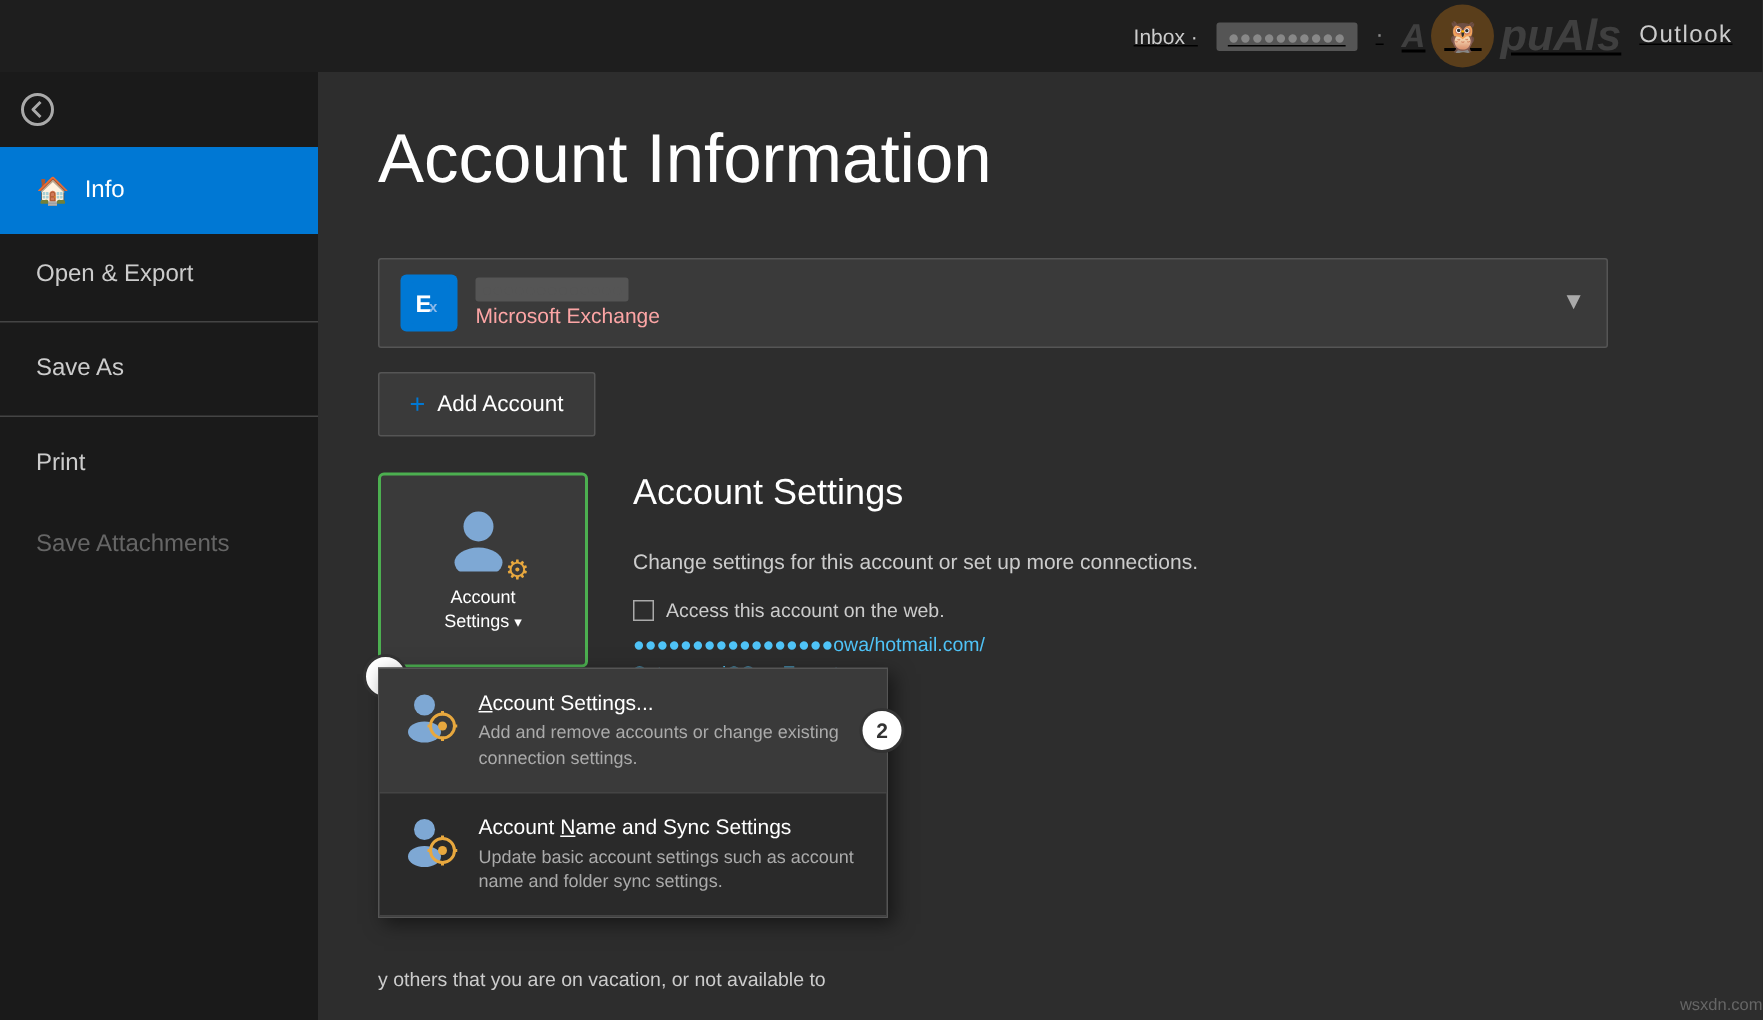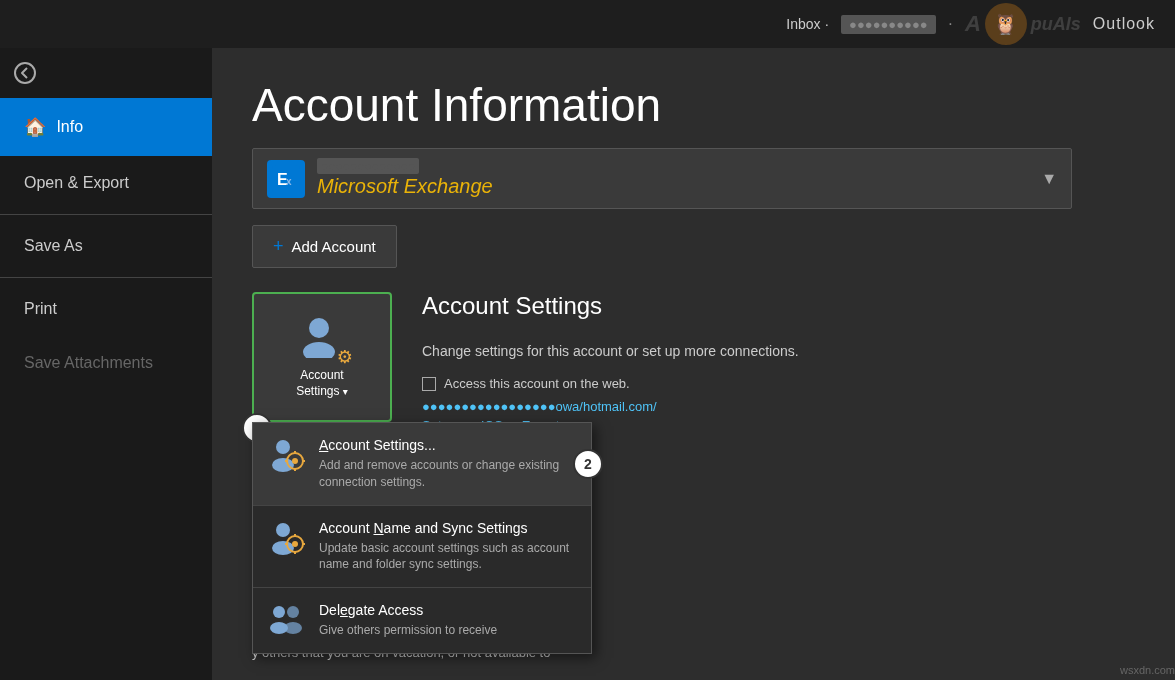--- a/index.html
+++ b/index.html
@@ -16,20 +16,21 @@
     
     .top-bar {
       height: 48px;
       background: #1e1e1e;
       display: flex;
       align-items: center;
       justify-content: flex-end;
       padding: 0 20px;
       gap: 12px;
       flex-shrink: 0;
+      text-decoration: underline;
     }
     .top-bar-inbox {
       color: #ccc;
       font-size: 14px;
     }
     .top-bar-outlook {
       color: #ccc;
       font-size: 16px;
       font-weight: 300;
       letter-spacing: 1px;
@@ -88,21 +89,21 @@
       flex: 1;
       background: #2d2d2d;
       padding: 30px 40px;
       overflow-y: auto;
       position: relative;
     }
     .page-title {
       font-size: 46px;
       font-weight: 300;
       color: #fff;
-      margin-bottom: 16px;
+      margin-bottom: 40px;
     }
 
     
     .account-selector {
       background: #3a3a3a;
       border: 1px solid #555;
       border-radius: 2px;
       display: flex;
       align-items: center;
       padding: 10px 14px;
@@ -128,23 +129,22 @@
       flex: 1;
       color: #ccc;
       font-size: 15px;
     }
     .account-name-title {
       color: #999;
       font-size: 12px;
       margin-bottom: 2px;
     }
     .account-name-val {
-      color: #eab308;
-      font-size: 20px;
-      font-style: italic;
+      color: #fca5a5;
+      font-size: 14px;
     }
     .dropdown-arrow {
       color: #aaa;
       font-size: 16px;
     }
 
     
     .add-account-btn {
       display: flex;
       align-items: center;
@@ -358,21 +358,21 @@
   <span class="top-bar-inbox">Inbox ·</span>
   <span style="color:#888;font-size:13px;background:#555;padding:2px 8px;border-radius:2px;">●●●●●●●●●●</span>
   <span style="color:#888;"> · </span>
 
   <div style="position:relative;display:flex;align-items:center;">
     <span style="font-size:22px;font-weight:bold;color:rgba(255,255,255,0.15);font-style:italic;">A</span>
 
     <div style="width:42px;height:42px;background:#5a3e1b;border-radius:50%;display:flex;align-items:center;justify-content:center;margin:0 4px;">
       <span style="font-size:20px;">🦉</span>
     </div>
-    <span style="font-size:18px;font-weight:bold;color:rgba(255,255,255,0.15);font-style:italic;text-align:right;">puAls</span>
+    <span style="font-size:29px;font-weight:bold;color:rgba(255,255,255,0.15);font-style:italic;text-align:right;">puAls</span>
   </div>
   <span class="top-bar-outlook">Outlook</span>
 </div>
 
 <div class="main-layout">
 
   <div class="sidebar">
     <div class="sidebar-back">
       <svg width="22" height="22" viewBox="0 0 22 22">
         <circle cx="11" cy="11" r="10" fill="none" stroke="#aaa" stroke-width="2"></circle>
@@ -496,36 +496,20 @@
             <div class="dropdown-item-text">
               <div class="dropdown-item-title">
                 Account <u>N</u>ame and Sync Settings
               </div>
               <div class="dropdown-item-desc">Update basic account settings such as account name and folder sync settings.</div>
             </div>
           </div>
 
           <div class="dropdown-divider"></div>
 
-          <div class="dropdown-item">
-            <div class="dropdown-item-icon">
-              <svg width="36" height="36" viewBox="0 0 36 36">
-                <circle cx="10" cy="10" r="6" fill="#7ea8d4"></circle>
-                <ellipse cx="10" cy="26" rx="9" ry="6" fill="#7ea8d4"></ellipse>
-                <circle cx="24" cy="10" r="6" fill="#7ea8d4" opacity="0.7"></circle>
-                <ellipse cx="24" cy="26" rx="9" ry="6" fill="#7ea8d4" opacity="0.7"></ellipse>
-              </svg>
-            </div>
-            <div class="dropdown-item-text">
-              <div class="dropdown-item-title">
-                Del<u>e</u>gate Access
-              </div>
-              <div class="dropdown-item-desc">Give others permission to receive</div>
-            </div>
-          </div>
 
         </div>
       </div>
 
       <div class="acct-settings-info">
         <h2 class="acct-settings-title">Account Settings</h2>
         <p class="acct-settings-desc">Change settings for this account or set up more connections.</p>
         <div class="web-access-row">
           <div class="checkbox-square"></div>
           <span class="web-access-label">Access this account on the web.</span>

